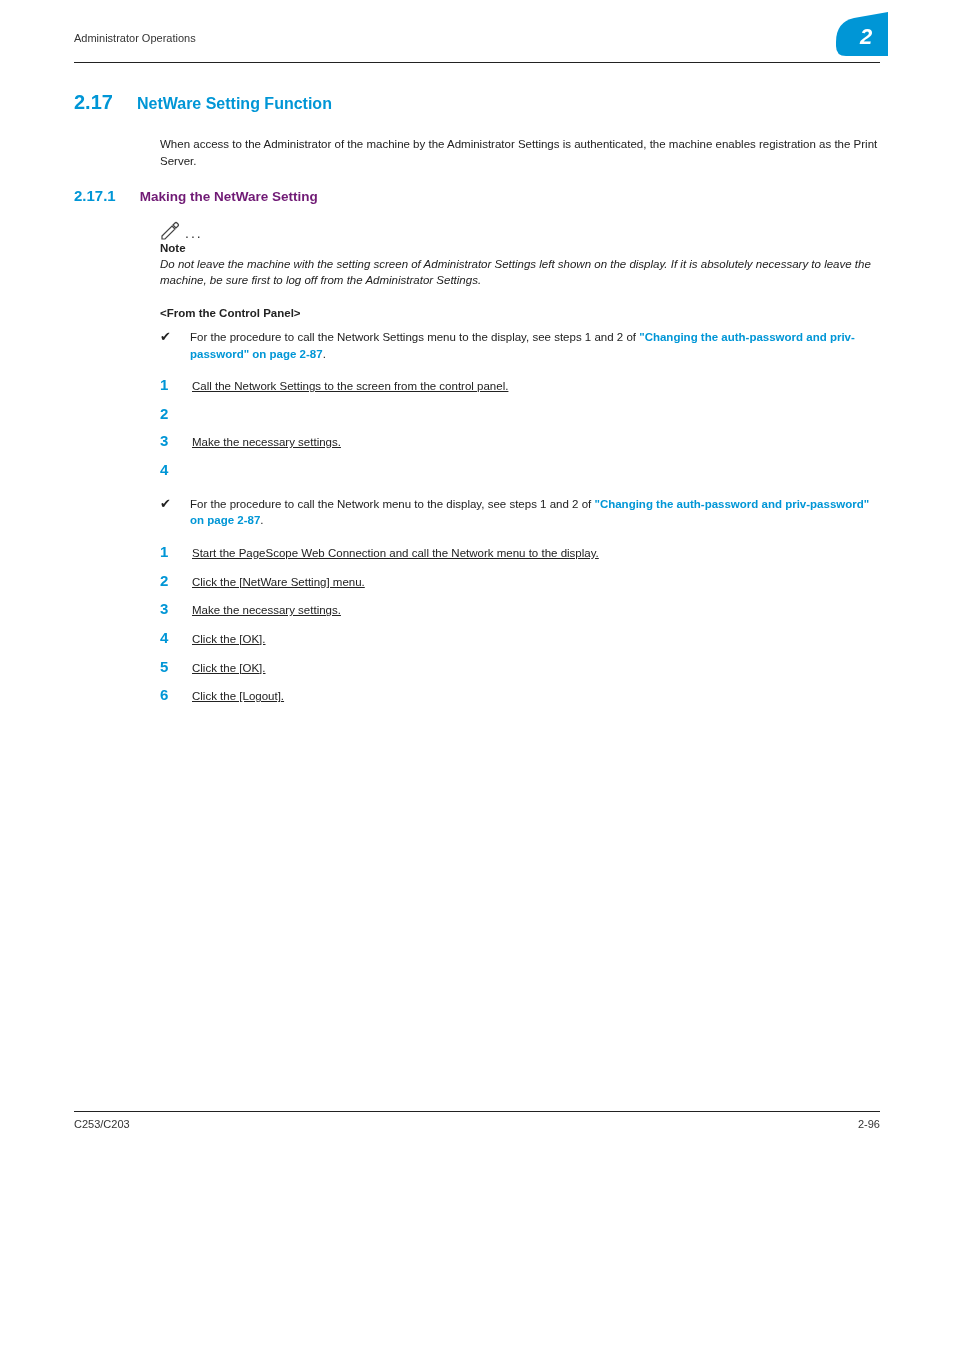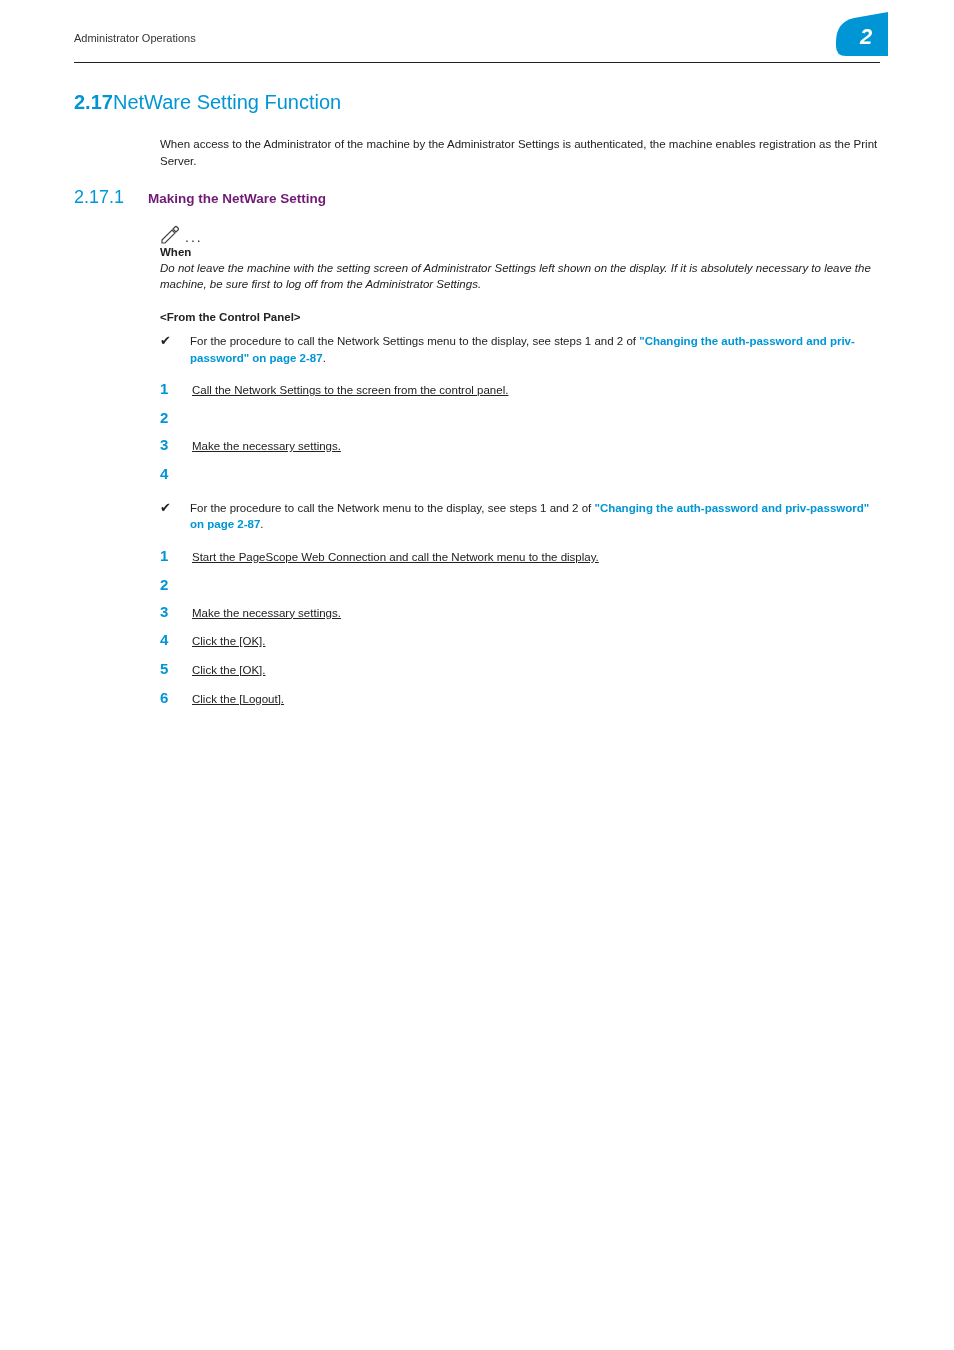--- a/index.html
+++ b/index.html
@@ -3,27 +3,27 @@
 <meta charset="utf-8">
 <style>
   * { box-sizing: border-box; margin: 0; padding: 0; }
   html, body { width: 954px; height: 1350px; background: #fff; font-family: Arial, Helvetica, sans-serif; color: #222; }
   .page { position: relative; width: 954px; height: 1168px; padding: 20px 74px 64px 74px; }
   .header { display: flex; align-items: center; justify-content: space-between; margin-bottom: 6px; }
   .header-title { font-size: 11px; color: #333; }
   .header-num-wrap { position: relative; width: 44px; height: 36px; }
   .header-num-wrap svg { position: absolute; top: -8px; right: -8px; }
   .hr { border: none; border-top: 1px solid #222; margin-bottom: 28px; }
-  .h1-row { display: flex; align-items: baseline; margin-bottom: 10px; }
+  .h1-row { display: flex; align-items: baseline; gap: 24px; margin-bottom: 10px; }
   .h1-num { color: #0096d6; font-size: 20px; font-weight: bold; }
-  .h1-txt { color: #0096d6; font-size: 20px; font-weight: normal; }
+  .h1-txt { color: #0096d6; font-size: 16px; font-weight: bold; }
   .body-indent { margin-left: 86px; }
   .para { font-size: 11.5px; line-height: 1.45; color: #222; margin-bottom: 18px; margin-top: 22px; }
   .h2-row { display: flex; align-items: baseline; gap: 24px; margin-bottom: 14px; margin-top: 6px; }
-  .h2-num { color: #0096d6; font-size: 18px; font-weight: normal; text-align: right; }
+  .h2-num { color: #0096d6; font-size: 15px; font-weight: bold; text-align: right; }
   .h2-txt { color: #701a75; font-size: 13.5px; font-weight: bold; }
   .note-icon-row { margin-left: 86px; margin-bottom: 2px; }
   .note-icon { font-size: 18px; color: #555; position: relative; }
   .note-dots { font-size: 14px; letter-spacing: 2px; color: #333; position: relative; top: 4px; }
   .note-label { margin-left: 86px; font-weight: bold; font-size: 11.5px; margin-bottom: 2px; }
   .note-body { margin-left: 86px; font-size: 11.5px; font-style: italic; line-height: 1.45; margin-bottom: 18px; }
   .sub-h { margin-left: 86px; font-weight: bold; font-size: 11.5px; margin-bottom: 10px; margin-top: 4px; }
   .check-row { display: flex; margin-left: 86px; margin-bottom: 14px; gap: 16px; align-items: flex-start; }
   .checkmark { font-size: 13px; color: #222; line-height: 1.2; width: 14px; flex: none; }
   .check-body { font-size: 11.5px; line-height: 1.45; flex: 1; }
@@ -63,21 +63,21 @@
     <div class="h2-txt">Making the NetWare Setting</div>
   </div>
 
   <div class="note-icon-row">
     <span class="note-icon">
       <svg width="20" height="20" viewBox="0 0 20 20" style="vertical-align:middle">
         <path d="M2,16 L12,6 L15,9 L5,19 L2,19 Z M13,5 L15,3 Q16,2 17,3 L18,4 Q19,5 18,6 L16,8 Z" fill="none" stroke="#444" stroke-width="1.2"></path>
       </svg>
     </span><span class="note-dots">...</span>
   </div>
-  <div class="note-label">When</div>
+  <div class="note-label">Note</div>
   <div class="note-body">Do not leave the machine with the setting screen of Administrator Settings left shown on the display. If it is absolutely necessary to leave the machine, be sure first to log off from the Administrator Settings.</div>
 
   <div class="sub-h">&lt;From the Control Panel&gt;</div>
 
   <div class="check-row">
     <div class="checkmark">✔</div>
     <div class="check-body">
       <span>For the procedure to call the Network Settings menu to the display, see steps 1 and 2 of </span><span class="link">"Changing the auth-password and priv-password" on page 2-87</span><span>.</span>
     </div>
   </div>
@@ -104,32 +104,40 @@
       <span>For the procedure to call the Network menu to the display, see steps 1 and 2 of </span><span class="link">"Changing the auth-password and priv-password" on page 2-87</span><span>.</span>
     </div>
   </div>
 
   <div class="step-row">
     <div class="step-num">1</div>
     <div class="step-body">Start the PageScope Web Connection and call the Network menu to the display.</div>
   </div>
   <div class="step-row">
     <div class="step-num">2</div>
+    <div class="step-body">Click the [NetWare Setting] menu.</div>
   </div>
   <div class="step-row">
     <div class="step-num">3</div>
     <div class="step-body">Make the necessary settings.</div>
   </div>
   <div class="step-row">
     <div class="step-num">4</div>
     <div class="step-body">Click the [OK].</div>
   </div>
   <div class="step-row">
     <div class="step-num">5</div>
     <div class="step-body">Click the [OK].</div>
   </div>
   <div class="step-row">
     <div class="step-num">6</div>
     <div class="step-body">Click the [Logout].</div>
   </div>
 
+  <div class="footer">
+    <hr class="footer-hr">
+    <div class="footer-row">
+      <span>C253/C203</span>
+      <span>2-96</span>
+    </div>
+  </div>
 
 </div>
 
 </body></html>

